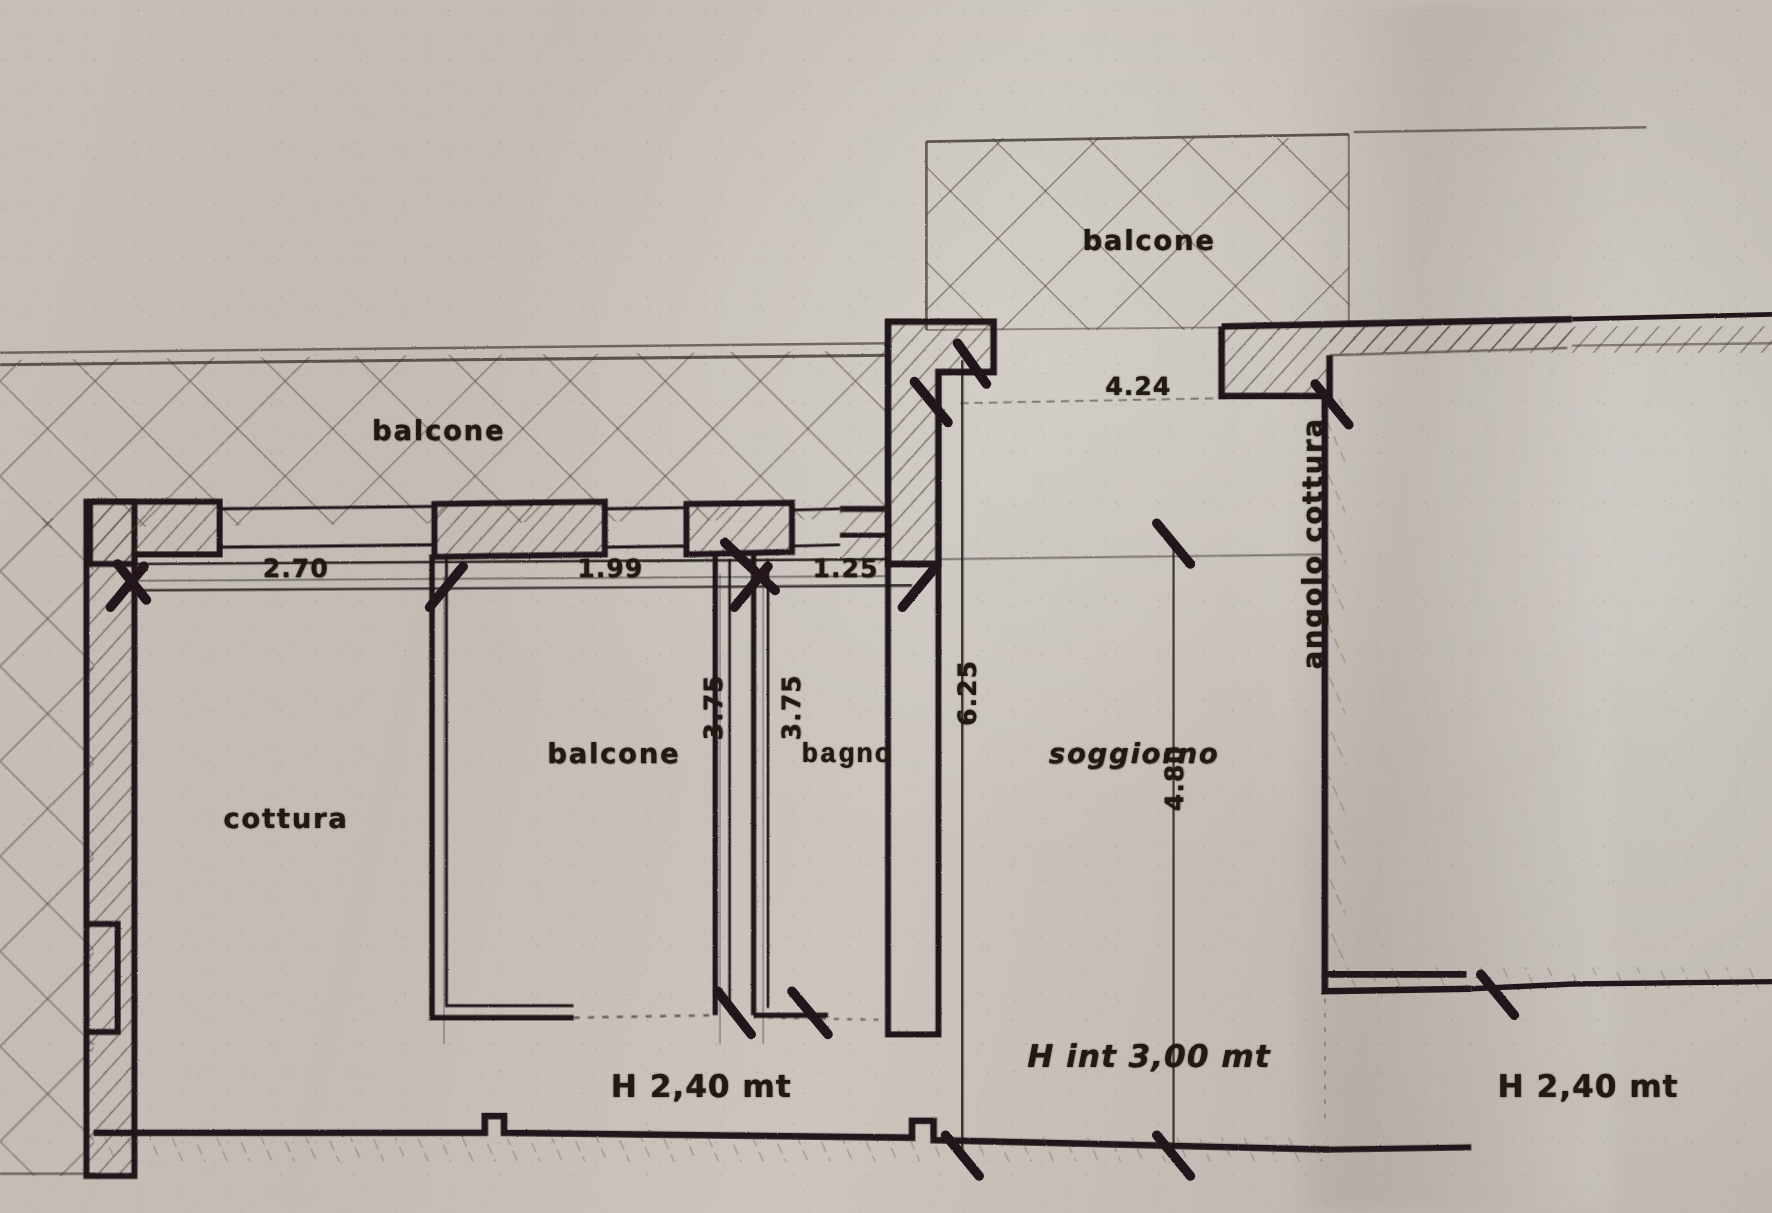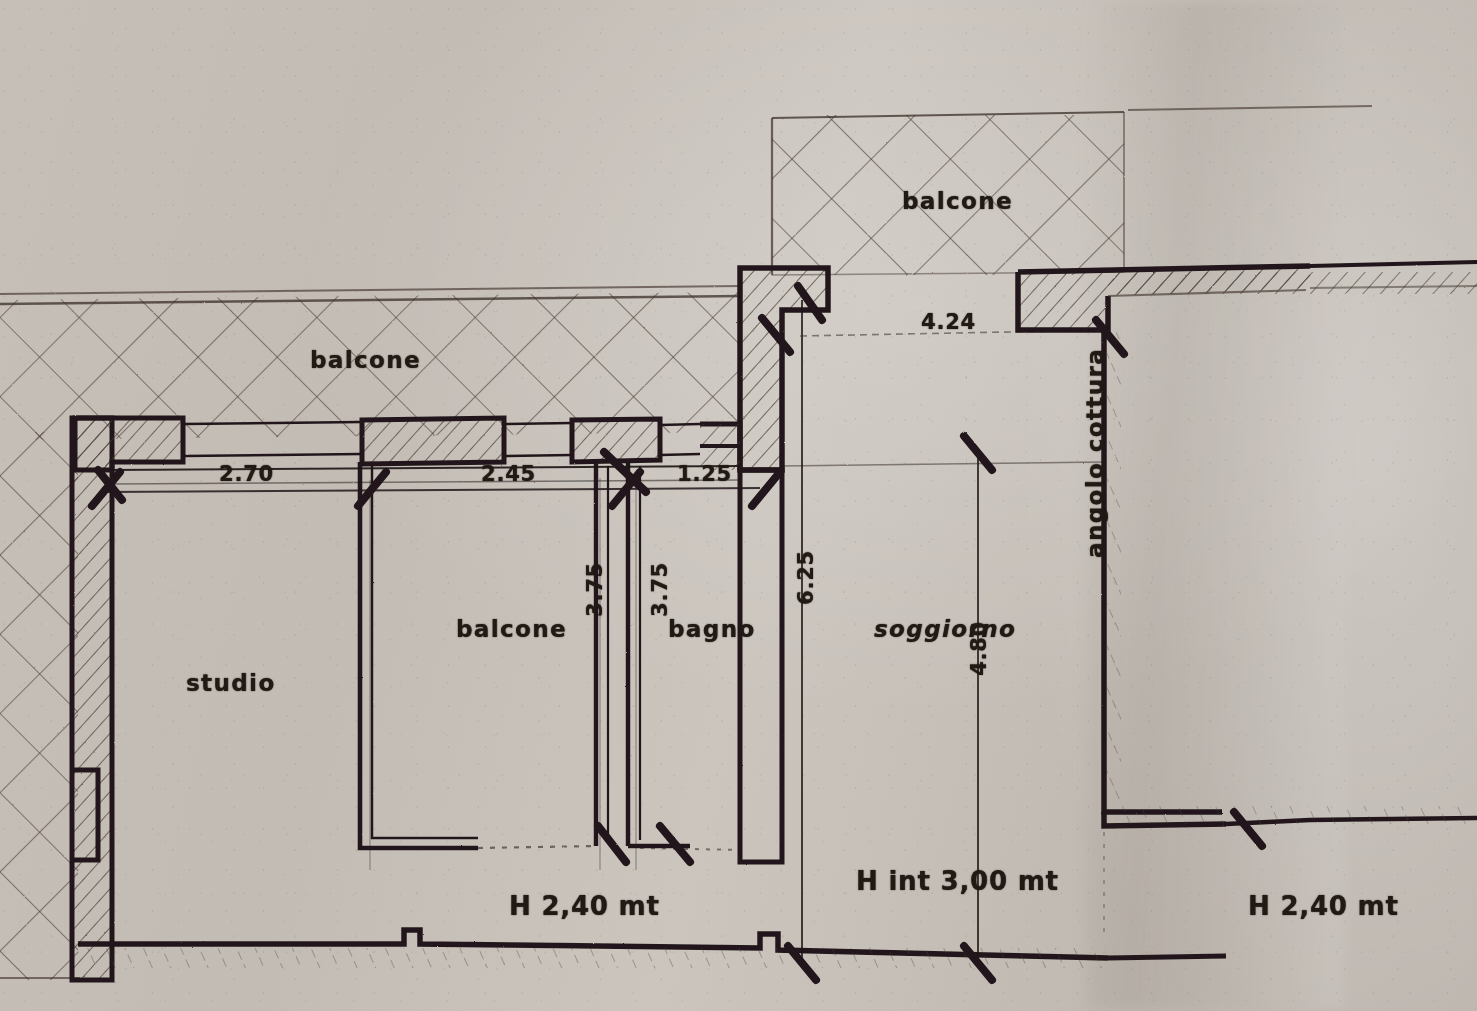--- a/index.html
+++ b/index.html
@@ -227,49 +227,49 @@
       <line x1="964" y1="436" x2="992" y2="470"></line>
       <line x1="788" y1="946" x2="816" y2="980"></line>
       <line x1="964" y1="946" x2="992" y2="980"></line>
       <line x1="1234" y1="812" x2="1262" y2="846"></line>
       <line x1="98" y1="470" x2="122" y2="500"></line>
     </g>
   </svg>
 
   <div>
 
-    <div class="lbl room" style="left:186px;top:670px;">studio</div>
+    <div class="lbl room" style="left:186px;top:670px;">cottura</div>
 
     <div class="lbl room" style="left:456px;top:616px;">balcone</div>
 
-    <div class="lbl room" style="left:668px;top:616px;">bagno</div>
+    <div class="lbl room" style="left:668px;top:616px;font-family:Liberation Mono, monospace;">bagno</div>
 
     <div class="lbl room" style="left:874px;top:616px;font-style:italic;">soggiorno</div>
 
     <div class="lbl room" style="left:902px;top:188px;">balcone</div>
 
     <div class="lbl room" style="left:310px;top:347px;">balcone</div>
 
     <div class="lbl room rot90" style="left:1082px;top:558px;">angolo cottura</div>
 
     <div class="lbl dim" style="left:219px;top:462px;">2.70</div>
 
-    <div class="lbl dim" style="left:481px;top:462px;">2.45</div>
+    <div class="lbl dim" style="left:481px;top:462px;">1.99</div>
 
     <div class="lbl dim" style="left:677px;top:462px;">1.25</div>
 
     <div class="lbl dim" style="left:921px;top:310px;">4.24</div>
 
     <div class="lbl dim rot90" style="left:583px;top:617px;">3.75</div>
 
     <div class="lbl dim rot90" style="left:648px;top:617px;">3.75</div>
 
     <div class="lbl dim rot90" style="left:794px;top:605px;">6.25</div>
 
     <div class="lbl dim rot90" style="left:967px;top:676px;">4.80</div>
 
     <div class="lbl hgt" style="left:509px;top:891px;">H 2,40 mt</div>
 
-    <div class="lbl hgt" style="left:856px;top:866px;">H int 3,00 mt</div>
+    <div class="lbl hgt" style="left:856px;top:866px;font-style:italic;">H int 3,00 mt</div>
 
     <div class="lbl hgt" style="left:1248px;top:891px;">H 2,40 mt</div>
   </div>
 </div>
 
 </body></html>

